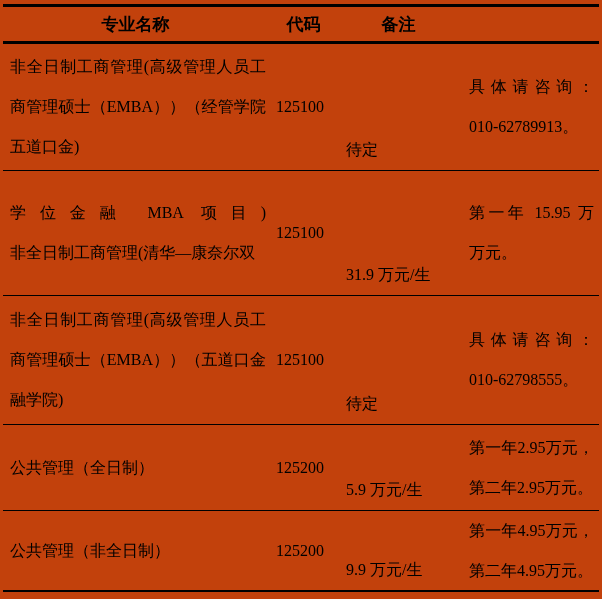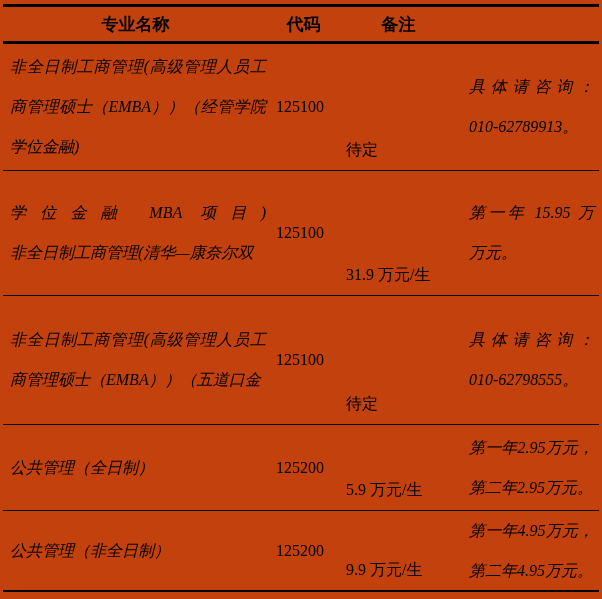--- a/index.html
+++ b/index.html
@@ -13,21 +13,21 @@
     text-align: center; }
   .sup { font-size: 10px; font-weight: bold; position: relative; top: -6px; }
   .data-row { border-bottom: 1px solid #000; font-size: 16px; line-height: 40px; }
   .data-row.last { border-bottom: 2px solid #000; }
   .cell { display: flex; flex-direction: column; justify-content: center;
     overflow: hidden; }
   .name-cell { padding-left: 7px; padding-right: 2px; }
   .code-cell { padding-left: 8px; }
   .fee-cell  { padding-left: 7px; justify-content: flex-end; }
   .note-cell { padding-left: 11px; padding-right: 5px; }
-  .cell .line { text-align: justify; text-align-last: justify; font-style: italic; }
+  .cell .line { text-align: justify; text-align-last: justify; }
   .cell .line:last-child { text-align-last: left; }
   .h126 { height: 126px; } .h124 { height: 124px; } .h128 { height: 128px; }
   .h85 { height: 85px; } .h79 { height: 79px; }
 </style>
 </head>
 <body>
 
 <div class="doc">
   <div class="table">
 
@@ -40,21 +40,21 @@
       </div>
       <div class="header-cell">
         <span>备注</span>
       </div>
     </div>
 
     <div class="grid-row data-row h126">
       <div class="cell name-cell">
           <div class="line">非全日制工商管理(高级管理人员工</div>
           <div class="line">商管理硕士（EMBA））（经管学院</div>
-          <div class="line">学位金融)</div>
+          <div class="line">五道口金)</div>
         </div>
       <div class="cell code-cell">
           <span>125100</span>
         </div>
       <div class="cell fee-cell">
           <span>待定</span>
         </div>
       <div class="cell note-cell">
           <div class="line">具体请咨询：</div>
           <div class="line">010-62789913。</div>
@@ -75,20 +75,21 @@
       <div class="cell note-cell">
           <div class="line">第一年 15.95 万</div>
           <div class="line">万元。</div>
         </div>
     </div>
 
     <div class="grid-row data-row h128">
       <div class="cell name-cell">
           <div class="line">非全日制工商管理(高级管理人员工</div>
           <div class="line">商管理硕士（EMBA））（五道口金</div>
+          <div class="line">融学院)</div>
         </div>
       <div class="cell code-cell">
           <span>125100</span>
         </div>
       <div class="cell fee-cell">
           <span>待定</span>
         </div>
       <div class="cell note-cell">
           <div class="line">具体请咨询：</div>
           <div class="line">010-62798555。</div>

